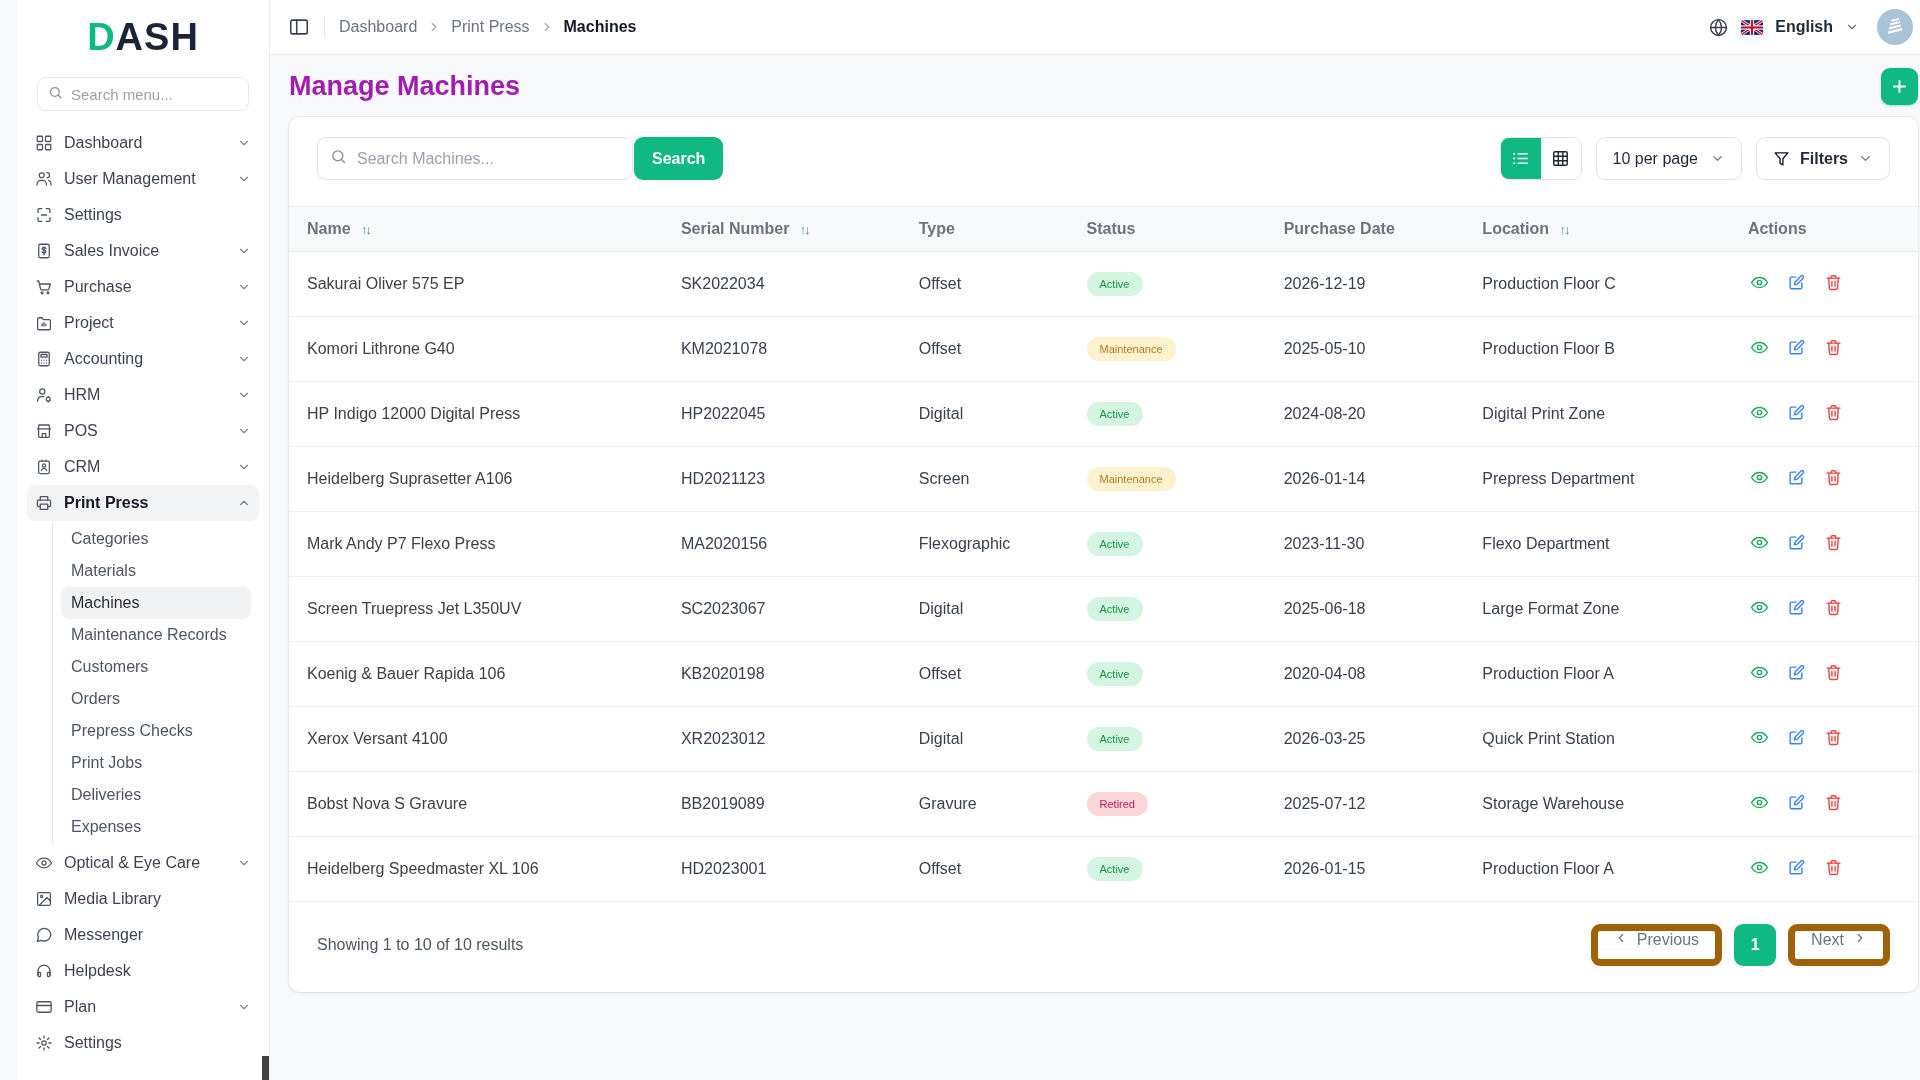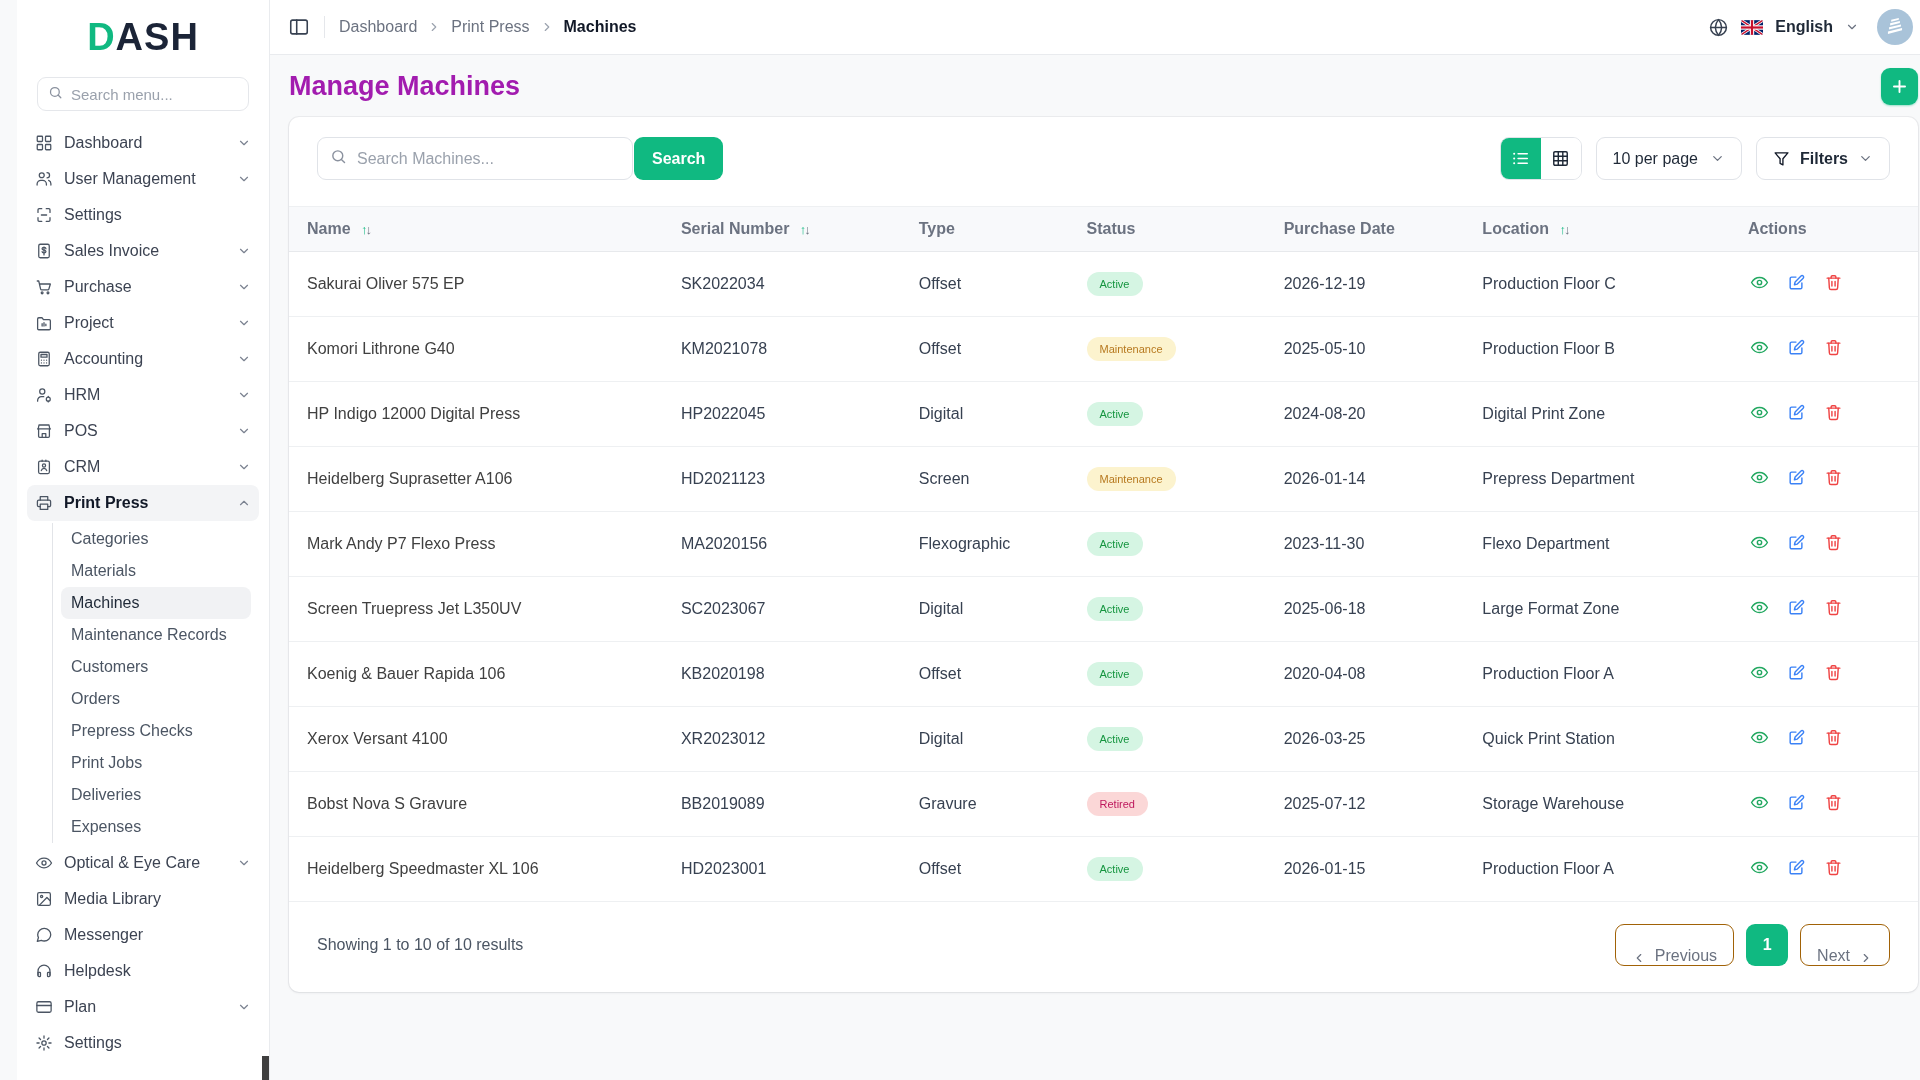--- a/index.html
+++ b/index.html
@@ -79,21 +79,21 @@
   .badge-maintenance { background:#fcf3ce; color:#b7791f; }
   .badge-retired { background:#fbd7d7; color:#be185d; }
   .actions { display:flex; gap:13px; align-items:center; }
   .act-btn { width:24px; height:24px; border:none; background:transparent; cursor:pointer; display:flex; align-items:center; justify-content:center; padding:0; }
   .act-btn svg { width:19px; height:19px; }
   .act-view { color:#22a860; } .act-edit { color:#3b82f6; } .act-del { color:#ef4444; }
 
   .card-footer { display:flex; align-items:center; justify-content:space-between; padding:22px 28px 26px; }
   .summary { font-size:16px; color:#4b5563; }
   .pager { display:flex; align-items:center; gap:12px; }
-  .page-btn { height:42px; padding:0 16px; border:1px solid #a16207; border-radius:9px; background:#fff; color:#6b7280; font-size:16px; font-family:inherit; display:flex; align-items:flex-end; gap:9px; cursor:pointer; }
+  .page-btn { height:42px; padding:0 16px; border:7px solid #a16207; border-radius:9px; background:#fff; color:#6b7280; font-size:16px; font-family:inherit; display:flex; align-items:flex-start; gap:9px; cursor:pointer; }
   .page-btn .chev-sm { width:14px; height:14px; }
   .page-current { width:42px; height:42px; border:none; border-radius:9px; background:#10b981; color:#fff; font-size:16px; font-weight:600; cursor:pointer; }
 
   .page-scrollbar { position:absolute; right:0; top:0; width:8px; height:1080px; background:#fafafa; border-left:1px solid #ececec; }
   .page-scroll-thumb { position:absolute; top:0; left:1px; width:6px; height:150px; background:#4d4d4d; border-radius:3px; }
 </style>
 </head>
 <body>
 
 <div class="app">

